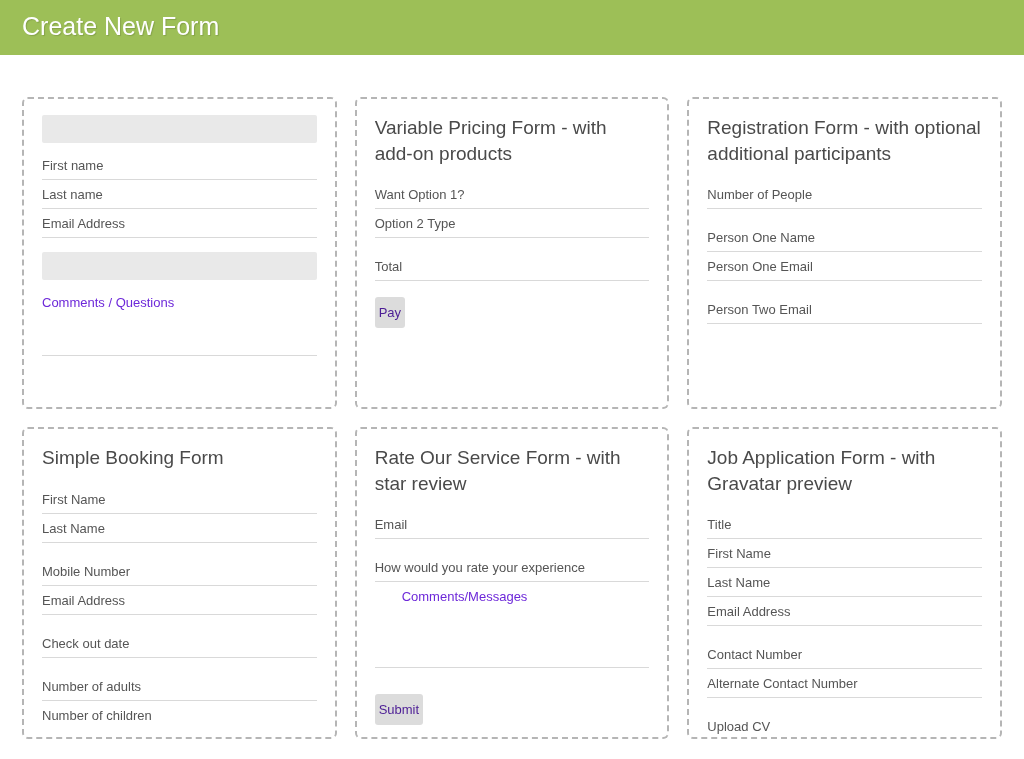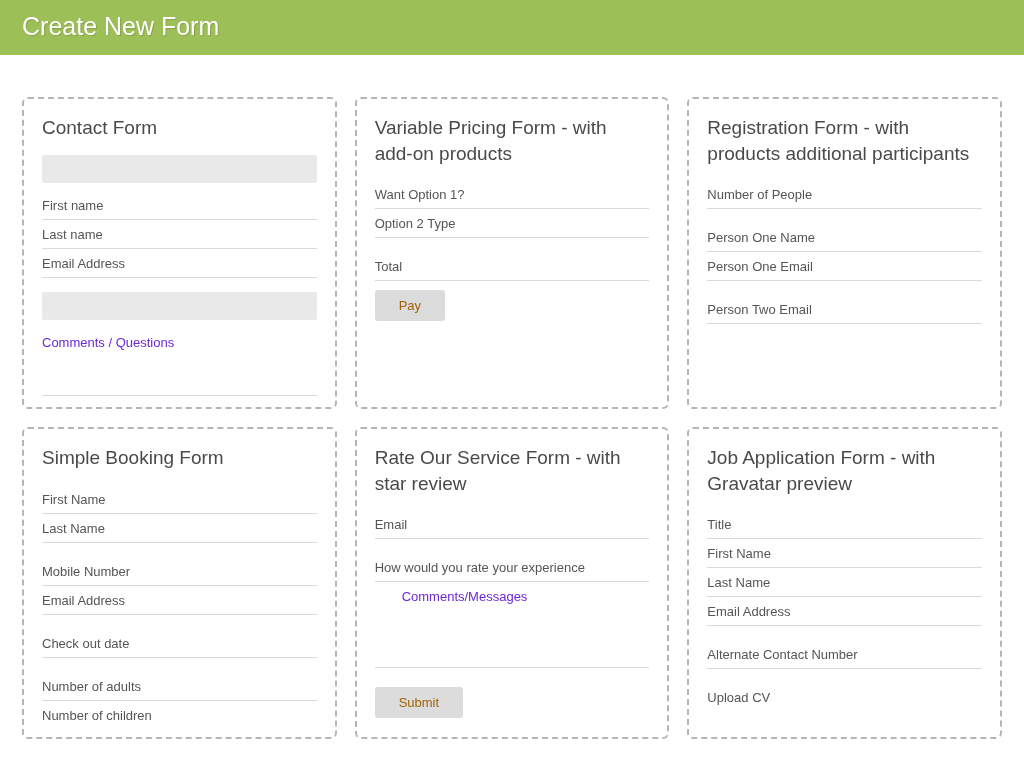--- a/index.html
+++ b/index.html
@@ -54,25 +54,25 @@
     height: 28px;
     border-radius: 2px;
     margin-bottom: 8px;
   }
   .spacer-gap {
     height: 14px;
   }
   .btn {
     display: inline-block;
     background: #dcdcdc;
-    color: #a16207;
-    padding: 8px 24px;
+    color: #4c1d95;
+    padding: 8px 4px;
     font-size: 13px;
     border-radius: 3px;
-    margin-top: 9px;
+    margin-top: 16px;
     border: none;
     cursor: pointer;
   }
   .textarea-space {
     height: 58px;
     border-bottom: 1px solid #d9d9d9;
     margin-bottom: 10px;
   }
   .field-label-only {
     padding: 7px 0 6px 0;
@@ -84,42 +84,41 @@
 </head>
 <body>
 
 <div class="header">
   <h1>Create New Form</h1>
 </div>
 
 <div class="grid">
 
   <div class="card">
-    <div class="card-title">Contact Form</div>
     <div class="spacer-block"></div>
     <div class="field">First name</div>
     <div class="field">Last name</div>
     <div class="field">Email Address</div>
     <div class="spacer-gap"></div>
     <div class="spacer-block"></div>
     <div class="field-label-only" style="border-bottom:none;">Comments / Questions</div>
     <div style="height:40px;border-bottom:1px solid #d9d9d9;"></div>
   </div>
 
   <div class="card">
     <div class="card-title">Variable Pricing Form - with add-on products</div>
     <div class="field">Want Option 1?</div>
     <div class="field">Option 2 Type</div>
     <div class="spacer-gap"></div>
     <div class="field">Total</div>
     <button class="btn">Pay</button>
   </div>
 
   <div class="card">
-    <div class="card-title">Registration Form - with products additional participants</div>
+    <div class="card-title">Registration Form - with optional additional participants</div>
     <div class="field">Number of People</div>
     <div class="spacer-gap"></div>
     <div class="field">Person One Name</div>
     <div class="field">Person One Email</div>
     <div class="spacer-gap"></div>
     <div class="field">Person Two Email</div>
     <div class="spacer-gap"></div>
   </div>
 
   <div class="card">
@@ -146,18 +145,19 @@
     <button class="btn">Submit</button>
   </div>
 
   <div class="card">
     <div class="card-title">Job Application Form - with Gravatar preview</div>
     <div class="field">Title</div>
     <div class="field">First Name</div>
     <div class="field">Last Name</div>
     <div class="field">Email Address</div>
     <div class="spacer-gap"></div>
+    <div class="field">Contact Number</div>
     <div class="field">Alternate Contact Number</div>
     <div class="spacer-gap"></div>
     <div class="field" style="border-bottom:none;">Upload CV</div>
   </div>
 
 </div>
 
 </body></html>

